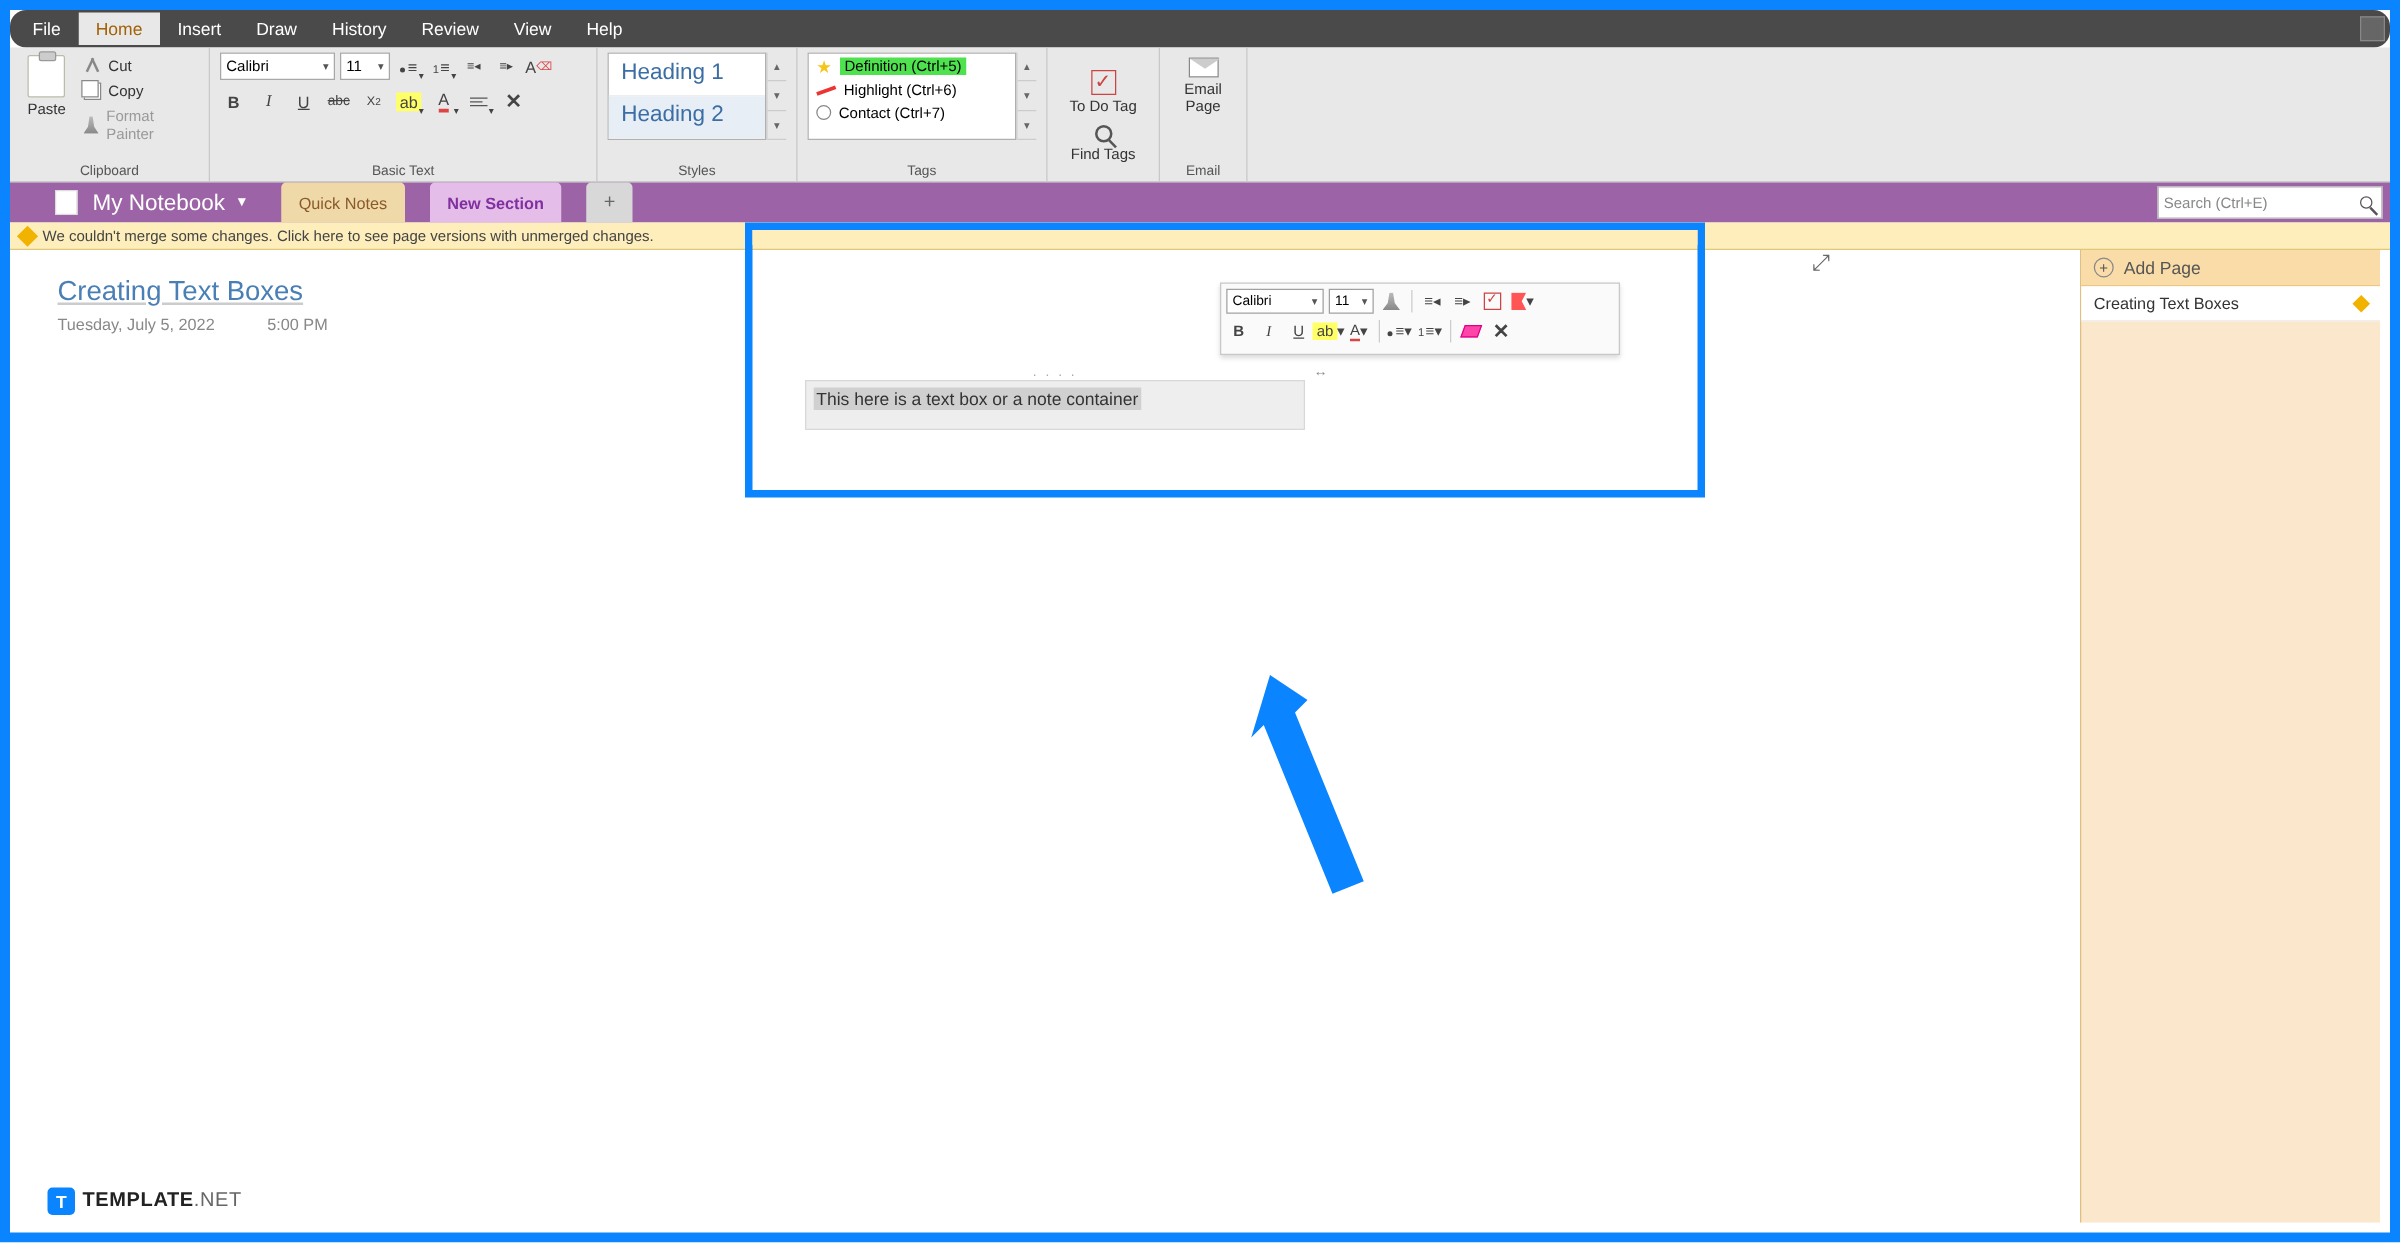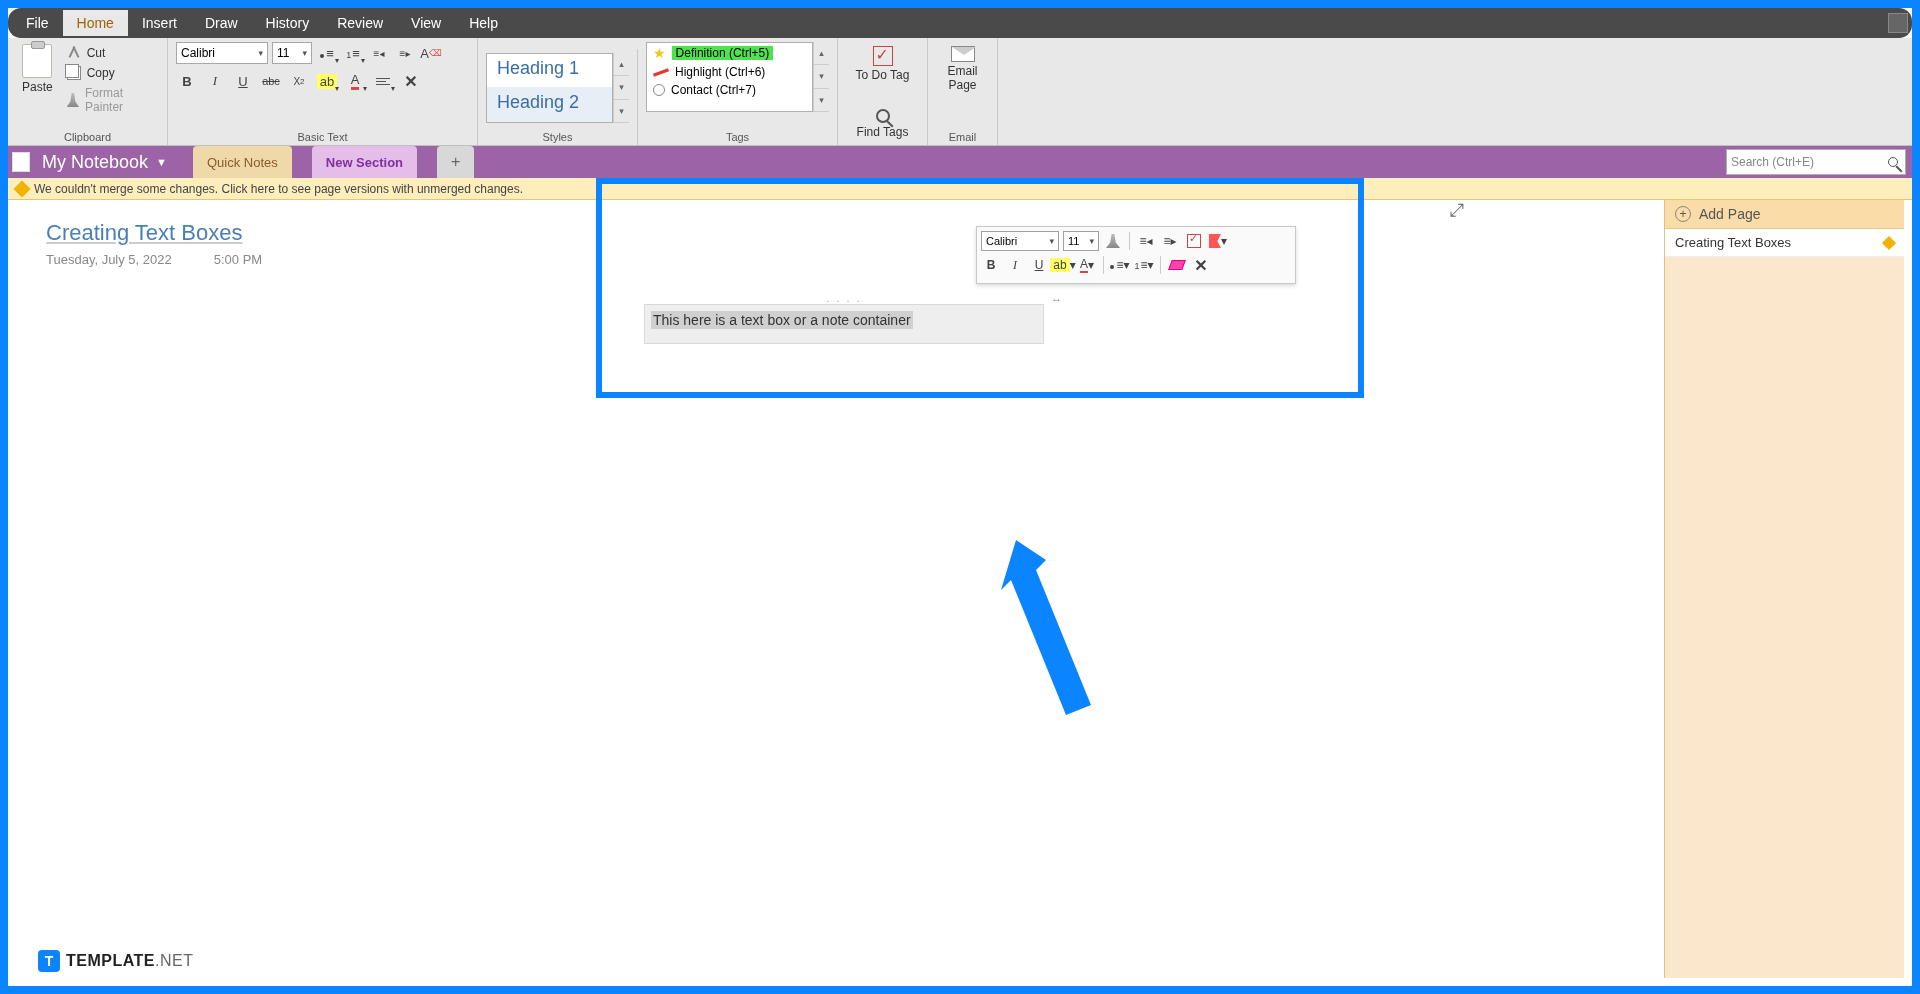--- a/index.html
+++ b/index.html
@@ -33,21 +33,21 @@
 .size-box { width:40px; }
 .dd-caret { font-size:9px; color:#555; }
 .ico-btn { width:22px; height:22px; display:flex; align-items:center; justify-content:center; cursor:pointer; font-size:13px; color:#444; position:relative; }
 .ico-btn .sub-caret { font-size:8px; position:absolute; right:-1px; bottom:-1px; }
 .bt-row2 { display:flex; align-items:center; gap:6px; }
 .bold-i{font-weight:bold;} .ital-i{font-style:italic;font-family:Georgia;} .under-i{text-decoration:underline;}
 .strike-i{text-decoration:line-through; font-size:11px;}
 .sub-i{font-size:10px;} .sub-i sub{font-size:8px;}
 .hl-i { background:#ffff66; padding:0 3px; }
 .eraser-i { width:14px; height:10px; background:#f4a; transform:skewX(-20deg); border:1px solid #d08;}
-.styles-grp { width:160px;margin-top:11px; }
+.styles-grp { width:160px; }
 .styles-box { background:#fff; border:1px solid #b0b0b0; height:70px; display:flex; flex-direction:column; }
 .style-item { flex:1; padding:4px 10px; font-size:18px; color:#3a6ea5; font-family:"Calibri Light",sans-serif; cursor:pointer; border-bottom:1px solid #eee; }
 .style-item.h2 { background:#e8eef5; }
 .styles-scroll { width:16px; border-left:1px solid #ccc; display:flex; flex-direction:column; }
 .styles-wrap{display:flex; height:70px;}
 .sc-btn{flex:1; display:flex; align-items:center; justify-content:center; font-size:9px; color:#666; cursor:pointer; border-bottom:1px solid #ccc;}
 .tags-grp { width:200px; }
 .tags-box { background:#fff; border:1px solid #b0b0b0; height:70px; }
 .tags-wrap{display:flex; height:70px;}
 .tag-row { display:flex; align-items:center; gap:6px; padding:2px 6px; font-size:12px; cursor:pointer; }
@@ -56,21 +56,21 @@
 .contact-i{ width:12px; height:12px; border:1px solid #888; border-radius:50%;}
 .tags-right-grp { width:90px; display:flex; }
 .vert-btn { display:flex; flex-direction:column; align-items:center; justify-content:center; gap:2px; padding:4px 6px; cursor:pointer; font-size:12px; color:#333; text-align:center; }
 .check-i{ width:20px; height:20px; border:1px solid #c44; position:relative;}
 .check-i::after{content:"✓"; color:#c44; position:absolute; left:2px; top:-2px; font-size:16px;}
 .mag-i{ width:14px; height:14px; border:2px solid #555; border-radius:50%; position:relative;}
 .mag-i::after{content:""; position:absolute; width:2px; height:8px; background:#555; bottom:-7px; right:-3px; transform:rotate(-45deg);}
 .email-grp { width:70px; }
 .env-i{ width:24px; height:16px; border:1px solid #888; background:#fff; position:relative;}
 .env-i::after{content:""; position:absolute; left:0; top:0; border-left:12px solid transparent; border-right:12px solid transparent; border-top:8px solid #ccc;}
-.notebook-bar { height:32px; background:#9c64a6; display:flex; align-items:center; }
+.notebook-bar { height:32px; background:#9c64a6; display:flex; align-items:center;padding-left:32px; }
 .nb-icon { width:18px; height:20px; background:#fff; margin:0 6px 0 4px; border:1px solid #ddd;}
 .nb-title { color:#fff; font-size:18px; padding:0 6px; cursor:pointer; display:flex; align-items:center; gap:8px;}
 .nb-caret{font-size:11px;}
 .tab { height:32px; padding:0 14px; display:flex; align-items:center; font-size:13px; cursor:pointer; margin-left:20px;}
 .tab.quick { background:#f0d9a8; color:#8a5a2a; border-top-left-radius:4px; border-top-right-radius:4px;}
 .tab.newsec { background:#e4bde8; color:#8030a0; font-weight:600; border-top-left-radius:4px; border-top-right-radius:4px;}
 .tab.add { background:#d8d8d8; color:#666; font-size:16px; border-top-left-radius:4px; border-top-right-radius:4px;}
 .searchbar { margin-left:auto; height:26px; width:180px; background:#fff; border:1px solid #b0b0b0; margin-right:6px; display:flex; align-items:center; padding:0 4px; font-size:12px; color:#888; justify-content:space-between;}
 .search-lens{ width:16px; height:16px; display:flex; align-items:center; justify-content:center;}
 .merge-bar { height:22px; background:#fdeebc; border-bottom:1px solid #e0c878; display:flex; align-items:center; font-size:12px; color:#444; padding:0 8px; gap:6px;}
@@ -240,21 +240,21 @@
         </div>
         <div class="styles-scroll">
           <div class="sc-btn">▴</div>
           <div class="sc-btn">▾</div>
           <div class="sc-btn">▾</div>
         </div>
       </div>
       <div class="ribbon-group-label">Tags</div>
     </div>
 
-    <div class="ribbon-group tags-right-grp" style="border-right:1px solid #c8c8c8;">
+    <div class="ribbon-group tags-right-grp" style="border-right:1px solid #c8c8c8;justify-content:center;">
       <div class="vert-btn">
         <div class="check-i"></div>
         <span>To Do Tag</span>
       </div>
       <div class="vert-btn">
         <div class="mag-i"></div>
         <span>Find Tags</span>
       </div>
     </div>
 

